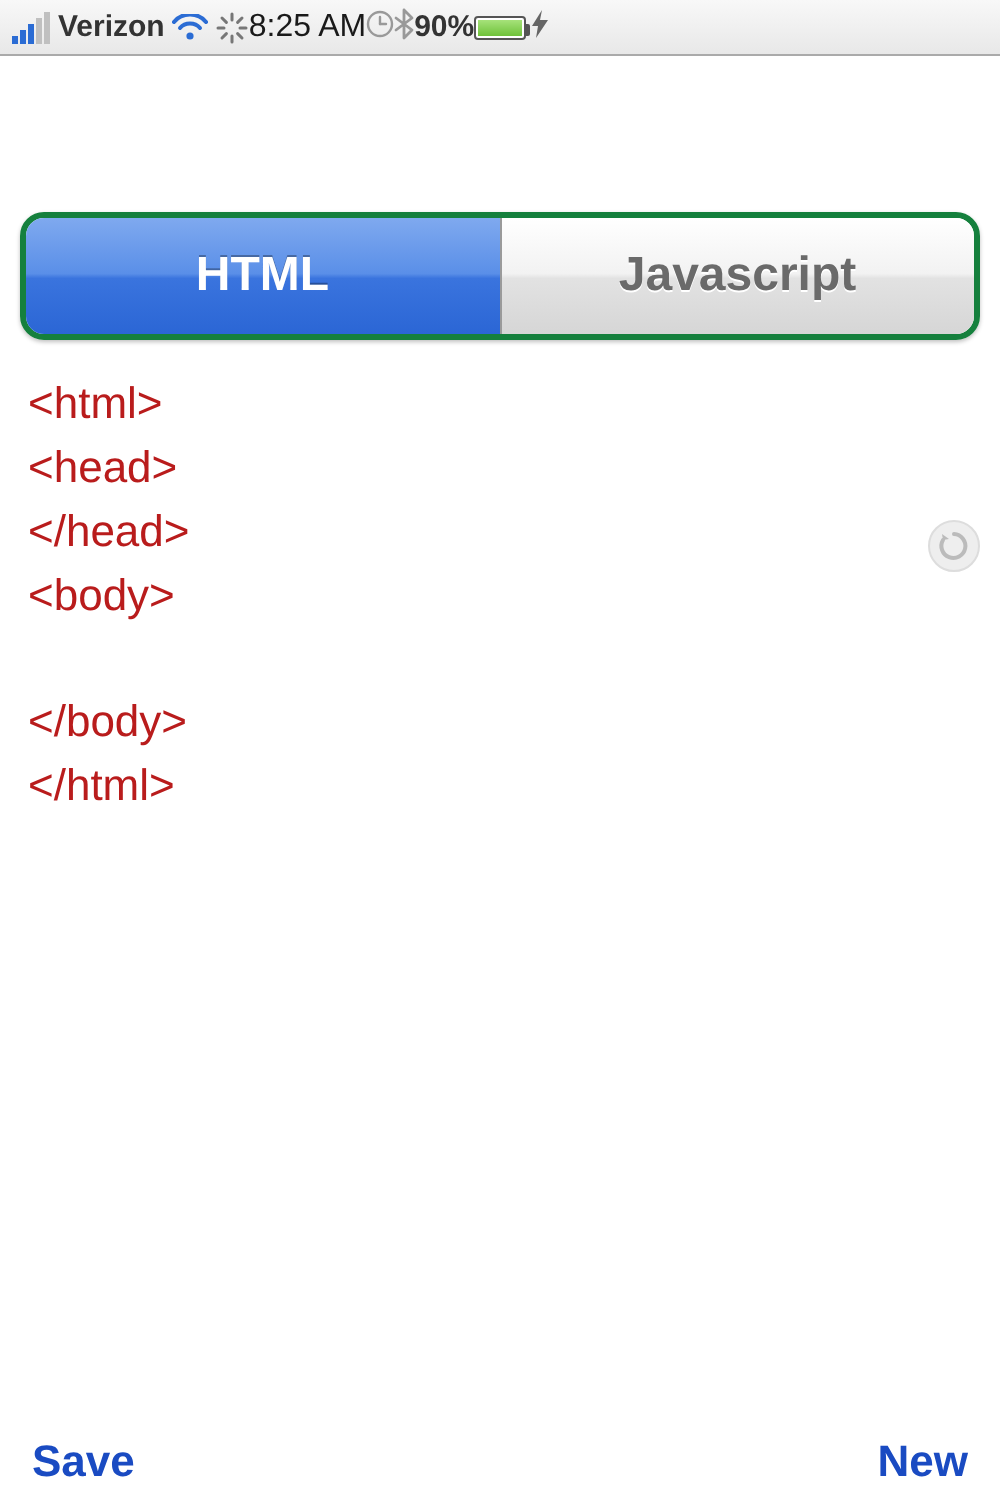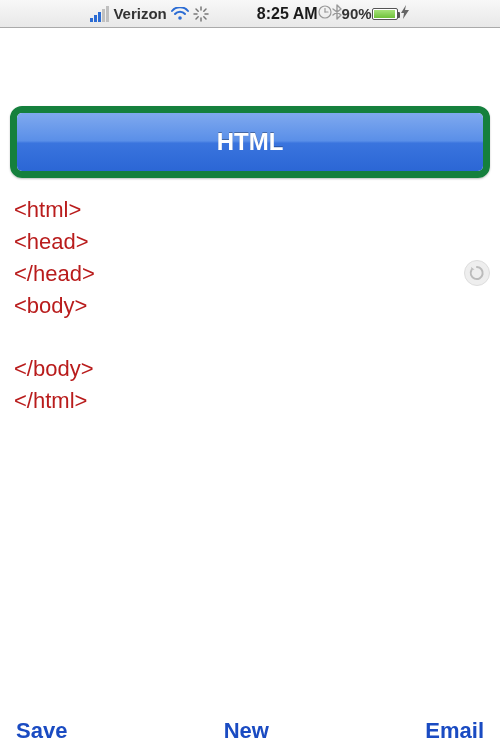--- a/index.html
+++ b/index.html
@@ -10,29 +10,29 @@
       background: #fff;
       position: relative;
       overflow: hidden;
     }
     
     .status-bar {
       height: 28px;
       background: linear-gradient(to bottom, #f8f8f8, #e8e8e8);
       display: flex;
       align-items: center;
-      justify-content: center;
+      justify-content: flex-start;
       padding: 0 6px;
       font-size: 15px;
       font-weight: 600;
       color: #333;
       border-bottom: 1px solid #aaa;
     }
     .status-left, .status-right { display: flex; align-items: center; gap: 4px; }
-    .status-center { font-size: 16px; font-weight: bold; color: #1a1a1a; margin-left: 48px; }
+    .status-center { font-size: 16px; font-weight: normal; color: #1a1a1a; }
     .signal-bars { display: flex; align-items: flex-end; gap: 1px; }
     .signal-bars span { width: 3px; background: #2b6cd4; }
     .signal-bars span:nth-child(1){ height: 4px; }
     .signal-bars span:nth-child(2){ height: 7px; }
     .signal-bars span:nth-child(3){ height: 10px; }
     .signal-bars span:nth-child(4){ height: 13px; background: #c0c0c0; }
     .signal-bars span:nth-child(5){ height: 16px; background: #c0c0c0; }
     .carrier { font-size: 15px; color: #333; font-weight: 600; }
     .wifi-icon svg { display: block; }
     .spinner-icon svg { display: block; }
@@ -72,21 +72,21 @@
 
     
     .seg-wrap {
       padding: 8px 10px 0 10px;
       margin-top: 70px;
     }
     .segmented {
       display: flex;
       border-radius: 12px;
       overflow: hidden;
-      border: 7px solid #15803d;
+      border: 3px solid #15803d;
       box-shadow: 0 1px 2px rgba(0,0,0,0.25);
     }
     .segmented .seg {
       flex: 1;
       height: 58px;
       display: flex; align-items: center; justify-content: center;
       font-size: 24px;
       font-weight: bold;
       color: #6a6a6a;
       background: linear-gradient(to bottom, #ffffff 0%, #f2f2f2 48%, #e2e2e2 52%, #d6d6d6 100%);
@@ -196,28 +196,28 @@
 <div class="refresh-btn">
   <svg width="16" height="16" viewBox="0 0 16 16">
     <path d="M8 2 A6 6 0 1 1 2.5 5" stroke="#bbb" stroke-width="2" fill="none" stroke-linecap="round"></path>
     <path d="M2 2 L2.5 5 L5.5 4.5" fill="#bbb"></path>
   </svg>
 </div>
 
 <div class="seg-wrap">
   <div class="segmented">
     <div class="seg active">HTML</div>
+    <div class="seg">Javascript</div>
   </div>
 </div>
 
 <div class="editor">&lt;html&gt;
 &lt;head&gt;
 &lt;/head&gt;
 &lt;body&gt;
 
 &lt;/body&gt;
 &lt;/html&gt;</div>
 
 <div class="toolbar">
   <button class="tbtn">Save</button>
   <button class="tbtn">New</button>
-  <button class="tbtn">Email</button>
 </div>
 
 </body></html>

